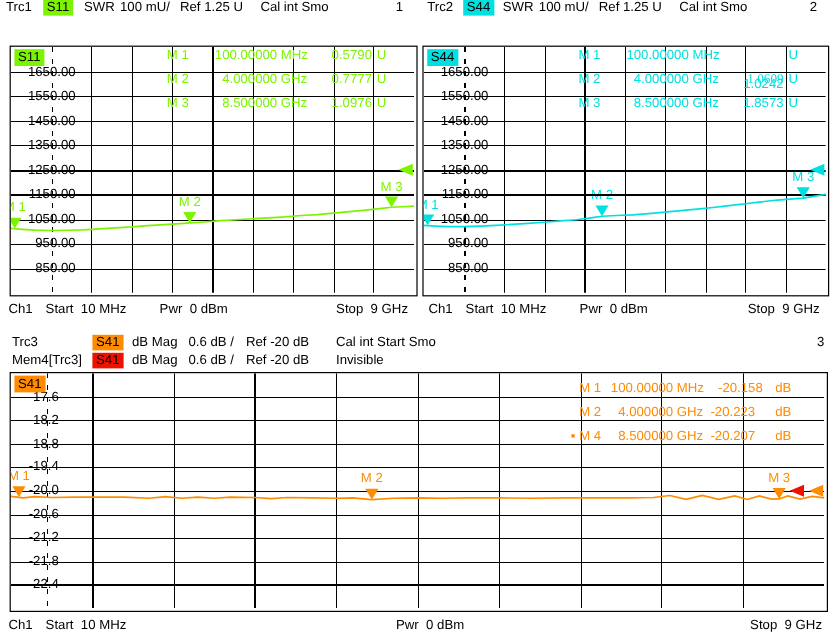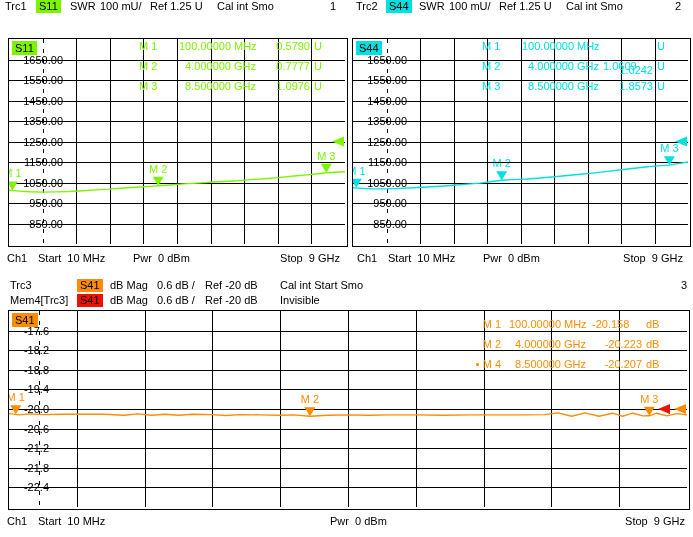--- a/index.html
+++ b/index.html
@@ -149,21 +149,21 @@
           <div class="mc" style="width: 30px; text-align: left;">M 1</div>
           <div class="mc" style="width: 62px; text-align: right;">100.00000</div>
           <div class="mc" style="width: 26px; text-align: left; padding-left: 3px;">MHz</div>
           <div class="mc" style="width: 50px; text-align: right; margin-top: 24px;">1.0242</div>
           <div class="mc" style="width: 15px; text-align: left; padding-left: 4px;">U</div>
         </div>
         <div class="mrow">
           <div class="mc" style="width: 30px; text-align: left;">M 2</div>
           <div class="mc" style="width: 62px; text-align: right;">4.000000</div>
           <div class="mc" style="width: 26px; text-align: left; padding-left: 3px;">GHz</div>
-          <div class="mc" style="width: 50px; text-align: left;">1.0609</div>
+          <div class="mc" style="width: 50px; text-align: right; font-family: Liberation Serif, serif;">1.0609</div>
           <div class="mc" style="width: 15px; text-align: left; padding-left: 4px;">U</div>
         </div>
         <div class="mrow">
           <div class="mc" style="width: 30px; text-align: left;">M 3</div>
           <div class="mc" style="width: 62px; text-align: right;">8.500000</div>
           <div class="mc" style="width: 26px; text-align: left; padding-left: 3px;">GHz</div>
           <div class="mc" style="width: 50px; text-align: right;">1.8573</div>
           <div class="mc" style="width: 15px; text-align: left; padding-left: 4px;">U</div>
         </div>
       </div>
@@ -239,35 +239,35 @@
         <polygon points="677,93 677,103 665,98" fill="#FF8C00" shape-rendering="auto"></polygon>
         <polygon points="1.2800000000000002,94.16133333333337 12.280000000000001,94.16133333333337 6.78,103.16133333333337" fill="#FF8C00" shape-rendering="auto"></polygon>
         <polygon points="295.39639999999997,96.28466666666662 306.39639999999997,96.28466666666662 300.89639999999997,105.28466666666662" fill="#FF8C00" shape-rendering="auto"></polygon>
         <polygon points="634.8032000000001,95.76200000000001 645.8032000000001,95.76200000000001 640.3032000000001,104.76200000000001" fill="#FF8C00" shape-rendering="auto"></polygon>
       </svg>
       <div class="mtable" style="right: 26px; top: 7px; color: rgb(255, 140, 0);">
         <div class="mrow">
           <div class="mc" style="width: 38px; text-align: right;">M 1</div>
           <div class="mc" style="width: 60px; text-align: right;">100.00000</div>
           <div class="mc" style="width: 28px; text-align: left; padding-left: 3px;">MHz</div>
-          <div class="mc" style="width: 50px; text-align: left;">-20.158</div>
+          <div class="mc" style="width: 50px; text-align: center;">-20.158</div>
           <div class="mc" style="width: 17px; text-align: left; padding-left: 4px;">dB</div>
         </div>
         <div class="mrow">
           <div class="mc" style="width: 38px; text-align: right;">M 2</div>
           <div class="mc" style="width: 60px; text-align: right;">4.000000</div>
           <div class="mc" style="width: 28px; text-align: left; padding-left: 3px;">GHz</div>
-          <div class="mc" style="width: 50px; text-align: right;">-20.223</div>
+          <div class="mc" style="width: 50px; text-align: left;">-20.223</div>
           <div class="mc" style="width: 17px; text-align: left; padding-left: 4px;">dB</div>
         </div>
         <div class="mrow">
           <div class="mc" style="width: 38px; text-align: right;">▪ M 4</div>
           <div class="mc" style="width: 60px; text-align: right;">8.500000</div>
           <div class="mc" style="width: 28px; text-align: left; padding-left: 3px;">GHz</div>
-          <div class="mc" style="width: 50px; text-align: right;">-20.207</div>
+          <div class="mc" style="width: 50px; ">-20.207</div>
           <div class="mc" style="width: 17px; text-align: left; padding-left: 4px;">dB</div>
         </div>
       </div>
       <div class="corner" style="background: rgb(255, 140, 0);">S41</div>
     </div>
 
   <div class="ftr" style="left:0;top:515px;width:693px;">
     <span class="h" style="left:7px">Ch1</span>
     <span class="h" style="left:38px">Start  10 MHz</span>
     <span class="h" style="left:330px">Pwr  0 dBm</span>

